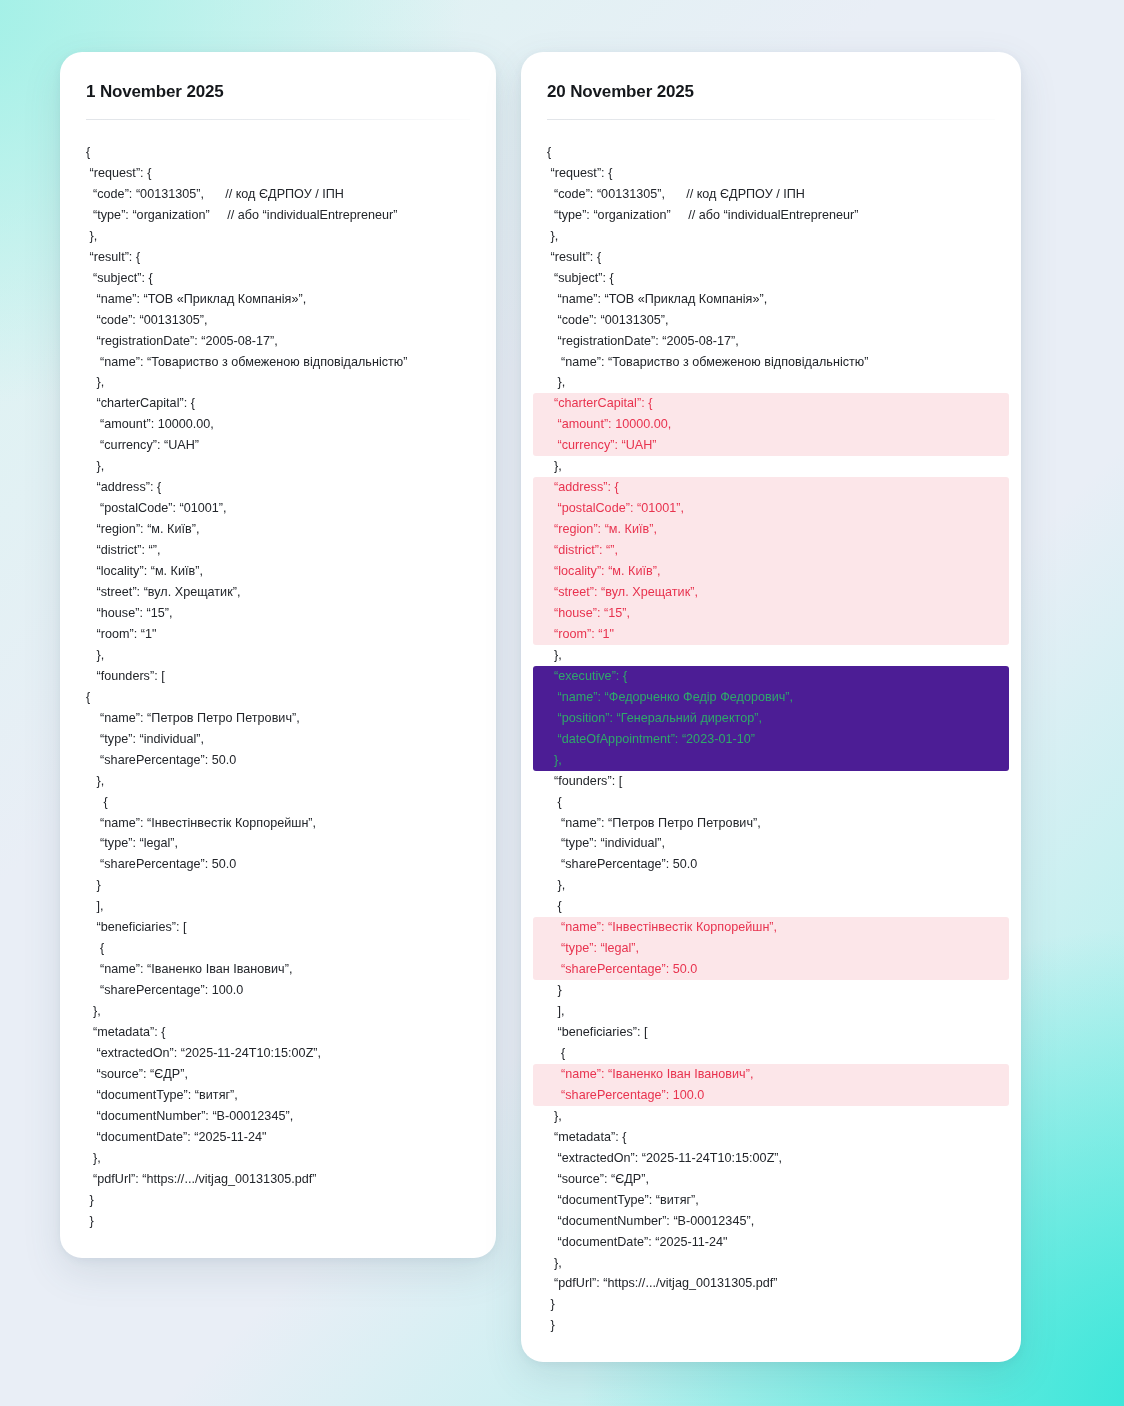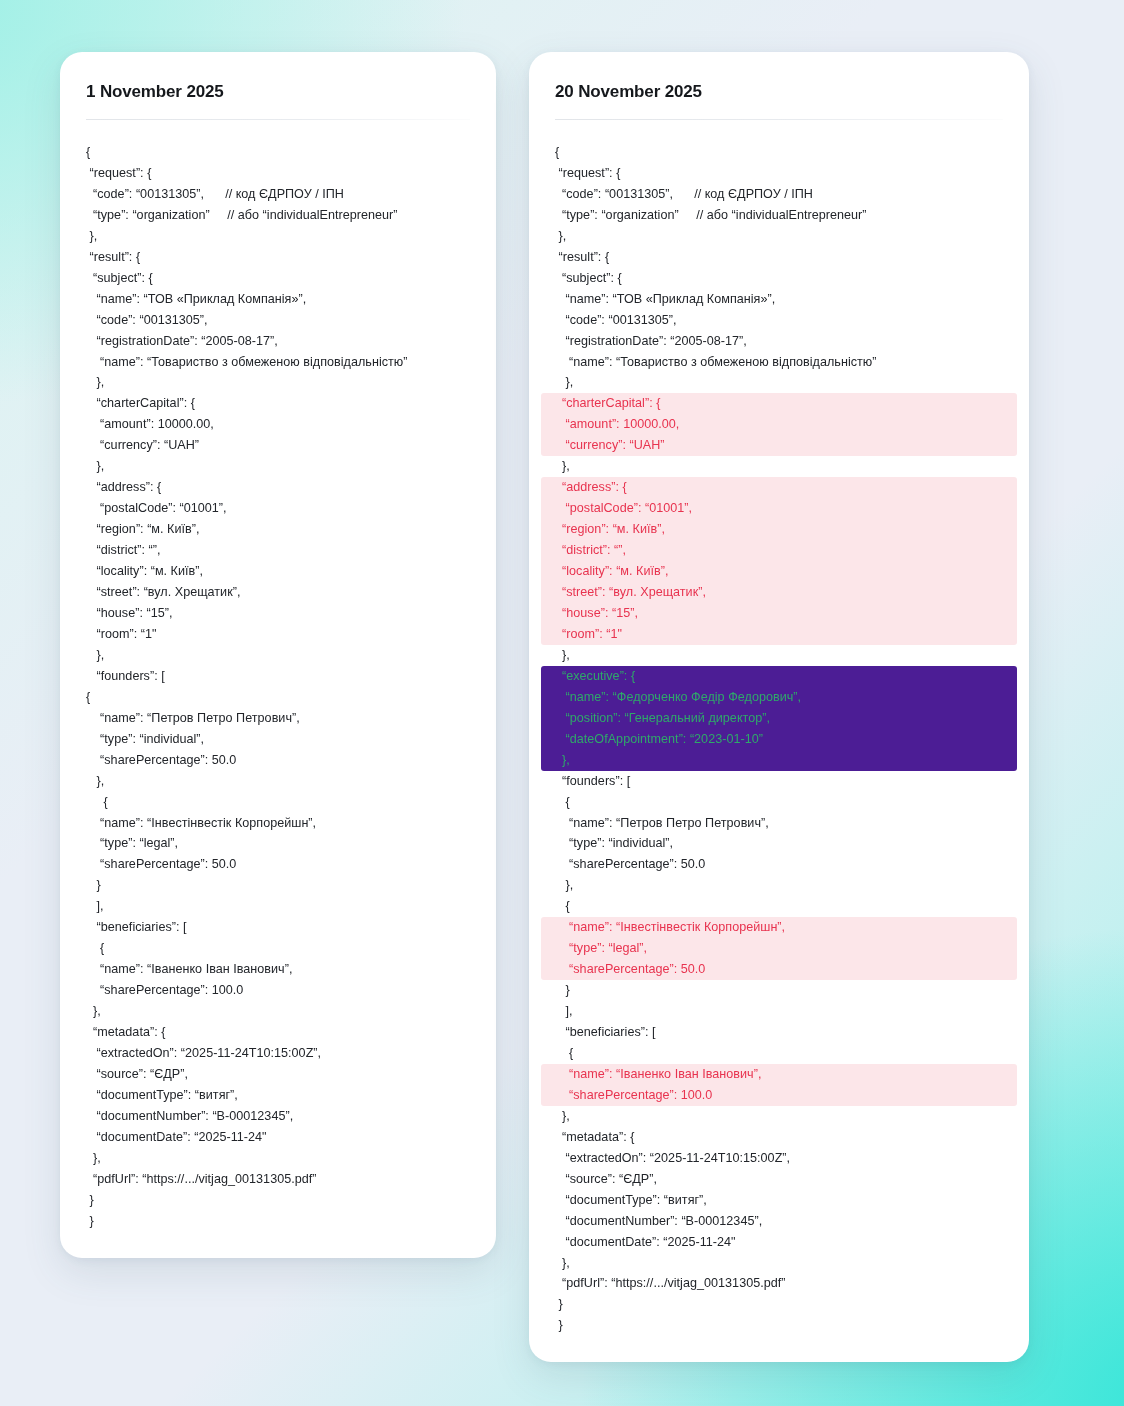--- a/index.html
+++ b/index.html
@@ -30,21 +30,21 @@
 
   .card {
     background: #ffffff;
     border-radius: 22px;
     box-shadow: 0 14px 38px rgba(60, 90, 110, 0.13),
                 0 2px 8px rgba(60, 90, 110, 0.07);
     padding: 30px 0 26px 0;
   }
 
   .card-left  { width: 436px; }
-  .card-right { width: 500px; margin-left: 8px; }
+  .card-right { width: 500px; }
 
   .card-title {
     font-size: 17px;
     font-weight: bold;
     color: #15181c;
     letter-spacing: -0.15px;
     padding: 0 26px 0 26px;
     margin-bottom: 17px;
   }
 

